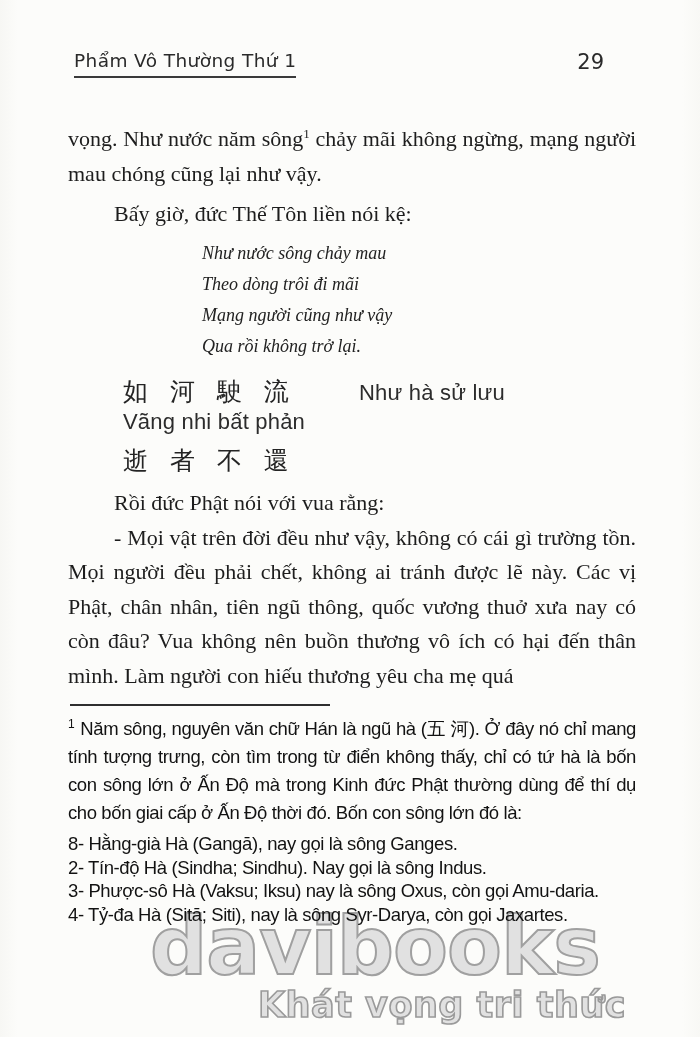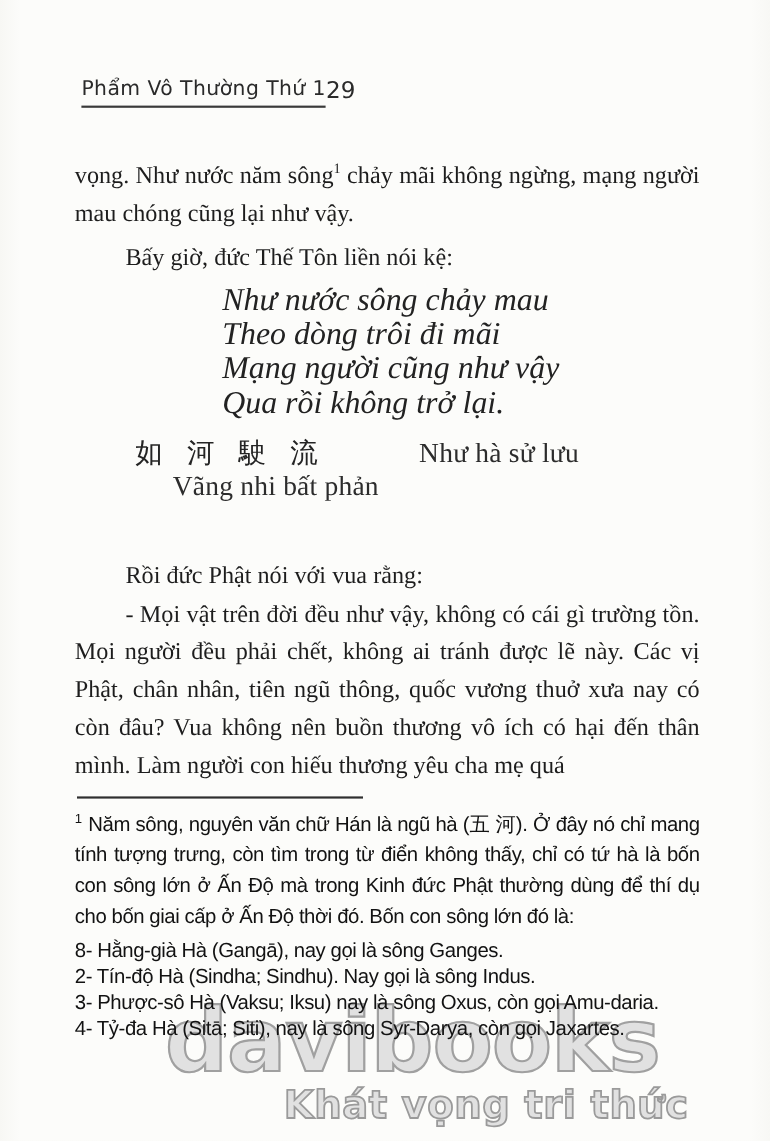--- a/index.html
+++ b/index.html
@@ -11,49 +11,49 @@
   }
   .page {
     position: relative;
     width: 700px; height: 1037px;
     background: linear-gradient(90deg, #f7f7f4 0px, #fcfcfa 18px, #fcfcfa 682px, #f8f8f5 700px);
     color: #1e1e1e;
     overflow: hidden;
   }
   
   .hdr {
-    display: flex; align-items: flex-start;
-    padding: 70px 96px 0 74px;
+    display: flex; justify-content: space-between; align-items: flex-start;
+    padding: 50px 96px 0 74px;
     font-family: "DejaVu Sans", sans-serif;
   }
   .title {
     font-size: 18.5px; color: #2a2a2a; letter-spacing: 0.4px;
     border-bottom: 2px solid #3a3a3a; padding-bottom: 5px;
   }
   .pnum { font-size: 21px; color: #2a2a2a; }
   
   .col { position: relative; z-index: 2; padding: 0 64px 0 68px; margin-top: 44px; }
   .para { margin: 0; font-size: 22px; line-height: 34.5px; color: #1d1d1d; }
   .just { text-align: justify; }
   .indent { text-indent: 46px; }
   .mt-sm { margin-top: 6px; }
   .verse {
     margin: 6px 0 0 134px;
-    font-style: italic; font-size: 29px; line-height: 31px; color: #222;
+    font-style: italic; font-size: 18px; line-height: 31px; color: #222;
   }
   .hanviet { margin: 13px 0 0 55px; }
-  .hvrow { display: flex; align-items: baseline; height: 34.5px; }
+  .hvrow { display: flex; align-items: baseline; height: 34.5px; gap: 12px; }
   .han {
     width: 224px; flex: 0 0 224px;
     font-family: "DejaVu Serif", serif;
     font-size: 25px; letter-spacing: 7px; color: #242424;
   }
   .viet {
-    font-family: Liberation Serif, serif;
-    font-size: 25px; color: #2c2c2c; letter-spacing: 0.2px; margin-left: 34px;
+    font-family: Liberation Sans, sans-serif;
+    font-size: 22px; color: #2c2c2c; letter-spacing: 0.2px;
   }
   
   .fn-divider {
     margin: 11px 0 9px 2px; width: 260px; height: 0;
     border-top: 2px solid #2f2f2f;
   }
   .footnote {
     font-family: "Liberation Sans", sans-serif;
     font-size: 18.5px; letter-spacing: -0.4px; color: #121212;
   }
@@ -102,20 +102,21 @@
 
     <div class="hanviet">
       <div class="hvrow">
         <span class="han">如 河 駛 流</span>
         <span class="viet">Như hà sử lưu</span>
       </div>
       <div class="hvrow">
         <span class="viet">Vãng nhi bất phản</span>
       </div>
       <div class="hvrow">
+        <span class="han">逝 者 不 還</span>
       </div>
     </div>
 
     <p class="para indent" style="margin-top:8px">Rồi đức Phật nói với vua rằng:</p>
 
     <p class="para just indent">- Mọi vật trên đời đều như vậy, không có cái gì trường tồn. Mọi người đều phải chết, không ai tránh được lẽ này. Các vị Phật, chân nhân, tiên ngũ thông, quốc vương thuở xưa nay có còn đâu? Vua không nên buồn thương vô ích có hại đến thân mình. Làm người con hiếu thương yêu cha mẹ quá</p>
 
     <div class="fn-divider"></div>
 
     <div class="footnote">

